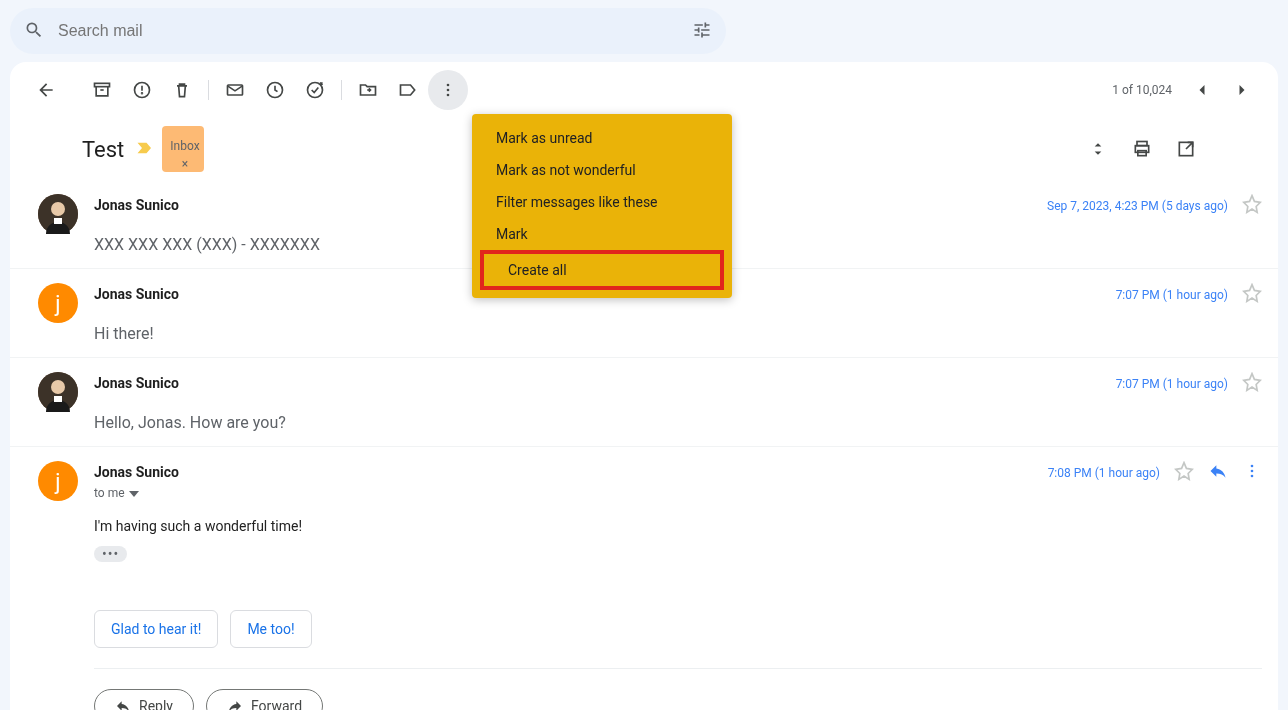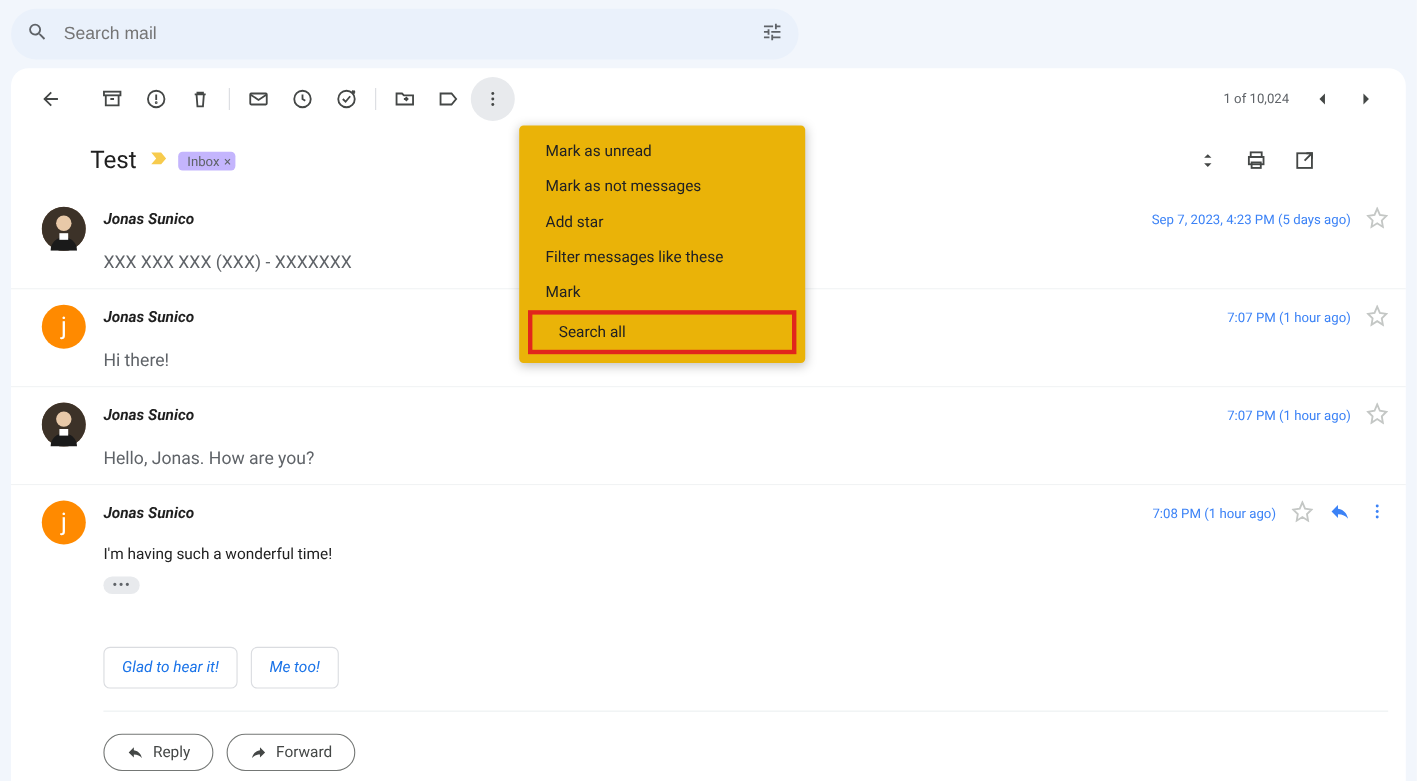--- a/index.html
+++ b/index.html
@@ -70,28 +70,29 @@
     font-size: 22px;
     font-weight: 400;
     color: #1f1f1f;
     margin-right: 12px;
   }
   .imp-marker {
     color: #f7cb4d;
     margin-right: 8px;
   }
   .label-chip {
-    background: #c4b5fd;
+    background: #fdba74;
     color: #5f6368;
     font-size: 12px;
-    padding: 2px 4px 1px 8px;
+    padding: 13px 4px 1px 8px;
     border-radius: 4px;
     display: inline-flex;
     align-items: center;
     gap: 4px;
+    flex-direction: column;
   }
   .label-chip .x { cursor: pointer; }
   .subject-right { margin-left: auto; display: flex; gap: 4px; }
   .msg {
     display: flex;
     padding: 14px 16px 14px 28px;
     border-bottom: 1px solid #f1f3f4;
     cursor: pointer;
   }
   .msg:last-of-type { border-bottom: none; }
@@ -113,21 +114,21 @@
   .avatar.letter {
     background: #ff8a00;
     color: #fff;
     font-size: 22px;
     display: flex;
     align-items: center;
     justify-content: center;
   }
   .msg-body { flex: 1; min-width: 0; }
   .msg-header { display: flex; align-items: baseline; }
-  .sender { font-weight: 700; font-size: 14px; color: #1f1f1f; font-style: italic; }
+  .sender { font-weight: 700; font-size: 14px; color: #1f1f1f; }
   .msg-right { margin-left: auto; display: flex; align-items: center; gap: 14px; color: #3b82f6; font-size: 12px; }
   .snippet { color: #5f6368; font-size: 16px; margin-top: 18px; }
   .to-line { color: #5f6368; font-size: 12px; margin-top: 2px; display: flex; align-items: center; gap: 4px;}
   .msg.expanded { cursor: default; padding-bottom: 0; }
   .msg.expanded .msg-content {
     margin-top: 18px;
     color: #222;
     font-size: 14px;
   }
   .trimmed {
@@ -138,21 +139,20 @@
     padding: 0 8px;
     color: #5f6368;
     letter-spacing: 1px;
     line-height: 16px;
     cursor: pointer;
   }
   .suggestions {
     display: flex;
     gap: 12px;
     margin: 48px 0 20px 0;
-    font-style: italic;
   }
   .suggest-chip {
     border: 1px solid #dadce0;
     border-radius: 6px;
     padding: 10px 16px;
     color: #1a73e8;
     font-size: 14px;
     cursor: pointer;
   }
   .reply-row {
@@ -291,26 +291,25 @@
     </div>
     <div class="icon-btn">
       <svg class="svg20" viewBox="0 0 24 24" fill="currentColor">
           <path d="M9 6l6 6-6 6"></path>
         </svg>
     </div>
   </div>
 
   <div class="dropdown">
     <div class="dropdown-item">Mark as unread</div>
-    <div class="dropdown-item">Mark as not messages</div>
-    <div class="dropdown-item">Add star</div>
+    <div class="dropdown-item">Mark as not wonderful</div>
     <div class="dropdown-item">Filter messages like these</div>
     <div class="dropdown-item">Mark</div>
     <div class="highlight-box">
-      <div class="dropdown-item">Search all</div>
+      <div class="dropdown-item">Create all</div>
     </div>
   </div>
 
   <div class="subject-row">
     <span class="subject">Test</span>
     <span class="imp-marker">
       <svg width="18" height="14" viewBox="0 0 24 18" fill="#f7cb4d">
           <path d="M2 2h12l6 7-6 7H2l6-7z"></path>
         </svg>
     </span>
@@ -427,20 +426,28 @@
           </span>
           <span>
             <svg class="svg20" viewBox="0 0 24 24" fill="currentColor">
                 <circle cx="12" cy="6" r="1.6"></circle>
                 <circle cx="12" cy="12" r="1.6"></circle>
                 <circle cx="12" cy="18" r="1.6"></circle>
               </svg>
           </span>
         </div>
       </div>
+      <div class="to-line">
+        <span>to me</span>
+        <span>
+          <svg width="10" height="6" viewBox="0 0 10 6" fill="#5f6368">
+              <path d="M0 0l5 6 5-6z"></path>
+            </svg>
+        </span>
+      </div>
       <div class="msg-content">I'm having such a wonderful time!</div>
       <span class="trimmed">•••</span>
 
       <div class="suggestions">
         <div class="suggest-chip">Glad to hear it!</div>
         <div class="suggest-chip">Me too!</div>
       </div>
 
       <div class="reply-row">
         <div class="pill-btn">

